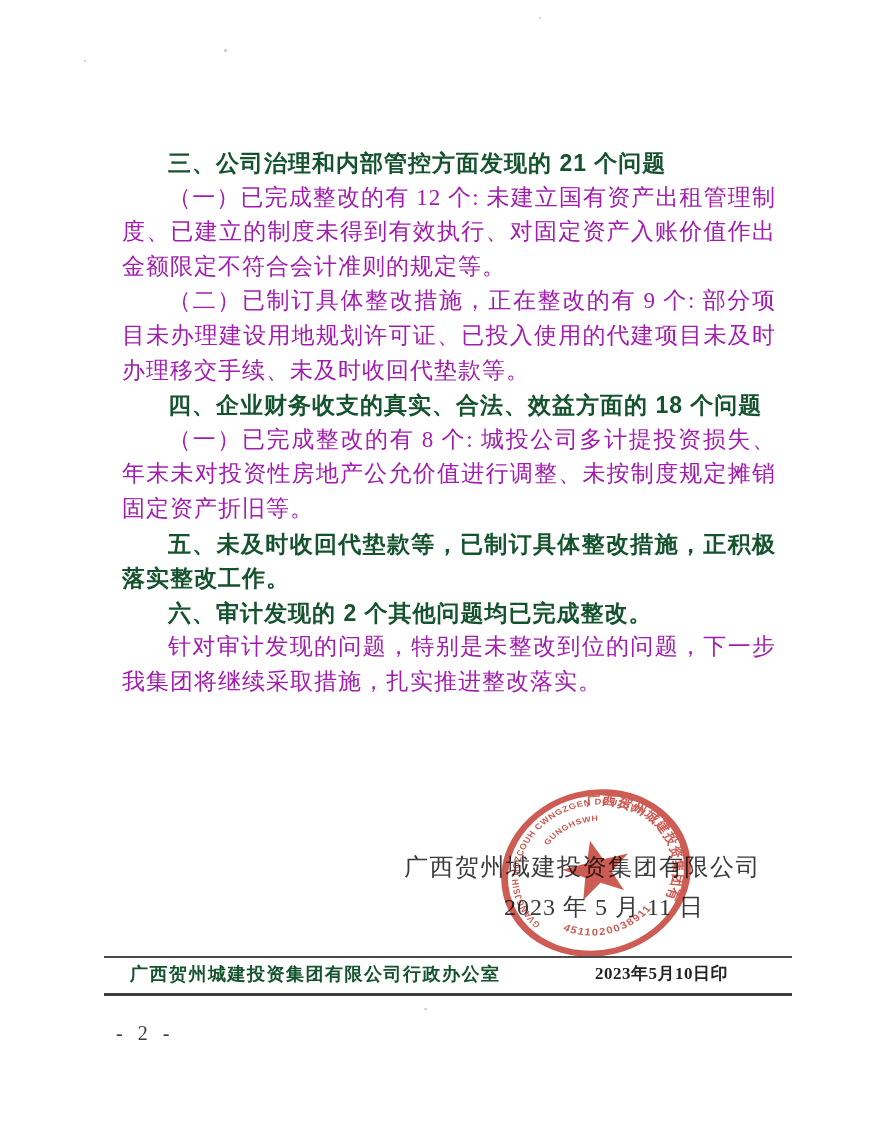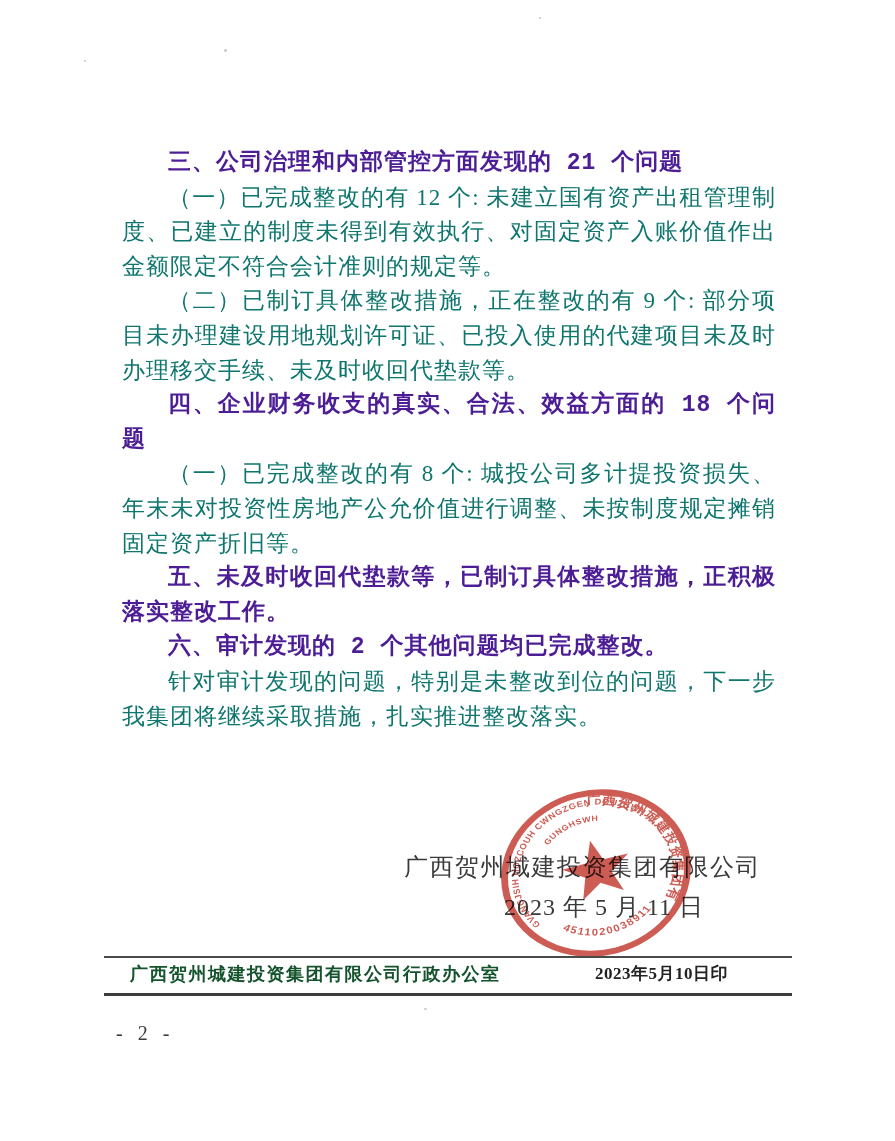--- a/index.html
+++ b/index.html
@@ -14,24 +14,24 @@
   
   .speck{position:absolute;background:#9a9a9a;border-radius:50%;opacity:.55;}
 
   .body-text{
     position:absolute;
     left:122px;top:146px;width:654px;
     font-size:23px;line-height:34.6px;letter-spacing:1px;
     text-align:justify;
   }
   .body-text p{margin:0;text-indent:2em;}
-  .para{font-family:"Liberation Serif","DejaVu Serif",serif;color:#0f766e;}
+  .para{font-family:"Liberation Serif","DejaVu Serif",serif;color:#a21caf;}
   .heading{
-    font-family:Liberation Mono, monospace;
-    font-weight:bold;color:#4c1d95;
+    font-family:Liberation Sans, sans-serif;
+    font-weight:bold;color:#14532d;
   }
 
   .sig-company{
     position:absolute;left:404px;top:851px;
     font-size:24px;letter-spacing:1.5px;color:#3a3a3a;white-space:nowrap;
   }
   .sig-date{
     position:absolute;left:504px;top:891px;
     font-size:24px;letter-spacing:1px;color:#3a3a3a;white-space:nowrap;
   }

